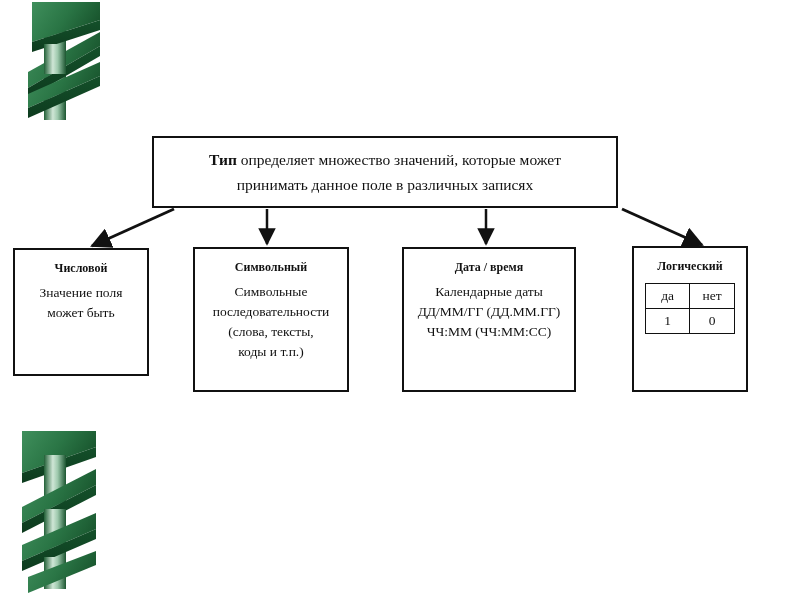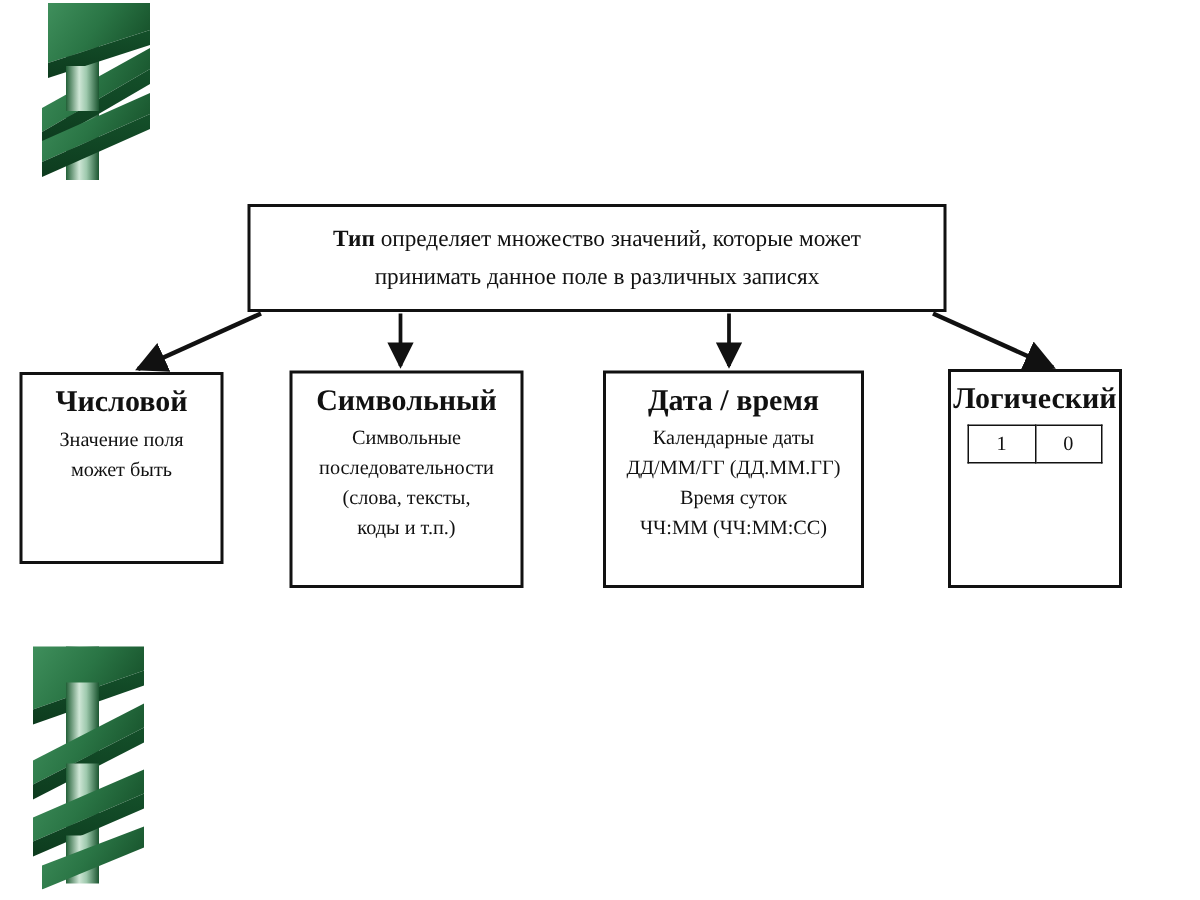--- a/index.html
+++ b/index.html
@@ -41,42 +41,42 @@
   
   .node {
     position: absolute;
     box-sizing: border-box;
     background: #ffffff;
     border: 2px solid #111111;
     text-align: center;
   }
 
   .node-root {
-    left: 165px;
+    left: 152px;
     top: 136px;
     width: 466px;
     height: 72px;
     padding: 9px 14px 0 14px;
   }
   .root-line {
     font-size: 15.5px;
     line-height: 25px;
     white-space: nowrap;
   }
   .root-lead {
     font-weight: bold;
   }
 
   .node-child {
     padding-top: 7px;
   }
 
   .child-title {
     font-weight: bold;
-    font-size: 20px;
+    font-size: 12px;
     line-height: 22px;
     margin-bottom: 4px;
   }
   .child-body {
     font-size: 13.5px;
     line-height: 20px;
   }
   .child-body div { white-space: nowrap; text-align: center; }
 
   
@@ -212,29 +212,32 @@
       <div>(слова, тексты,</div>
       <div>коды и т.п.)</div>
     </div>
   </div>
 
   <div class="node node-child node-date">
     <div class="child-title">Дата / время</div>
     <div class="child-body">
       <div>Календарные даты</div>
       <div>ДД/ММ/ГГ (ДД.ММ.ГГ)</div>
-      <div>Время суток</div>
       <div>ЧЧ:ММ (ЧЧ:ММ:СС)</div>
     </div>
   </div>
 
   <div class="node node-child node-bool">
     <div class="child-title">Логический</div>
     <table class="bool-table">
       <tbody>
+        <tr>
+          <td>да</td>
+          <td>нет</td>
+        </tr>
         <tr>
           <td>1</td>
           <td>0</td>
         </tr>
       </tbody>
     </table>
   </div>
 
 </div>
 

